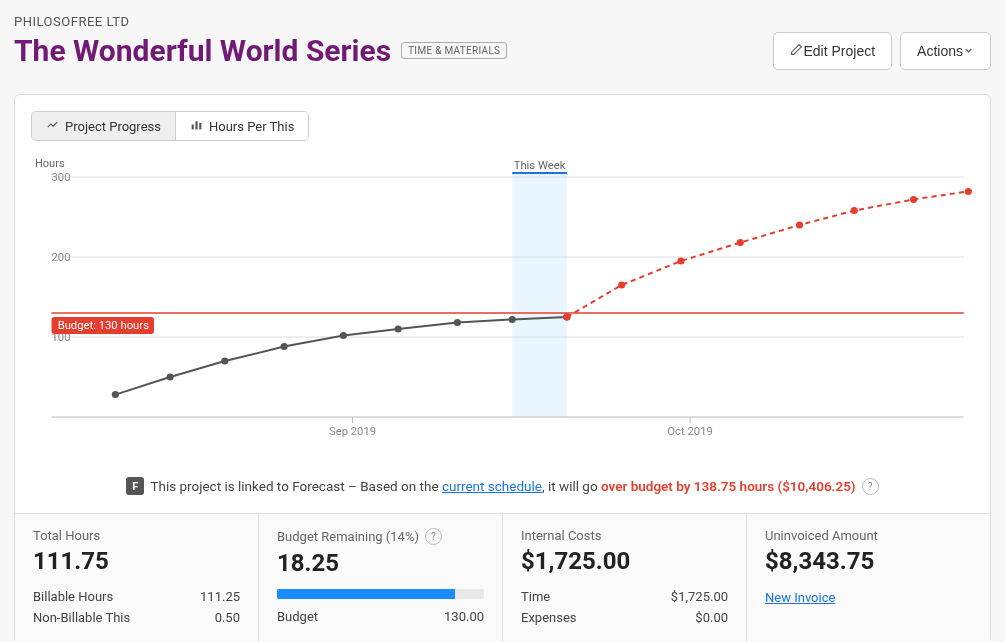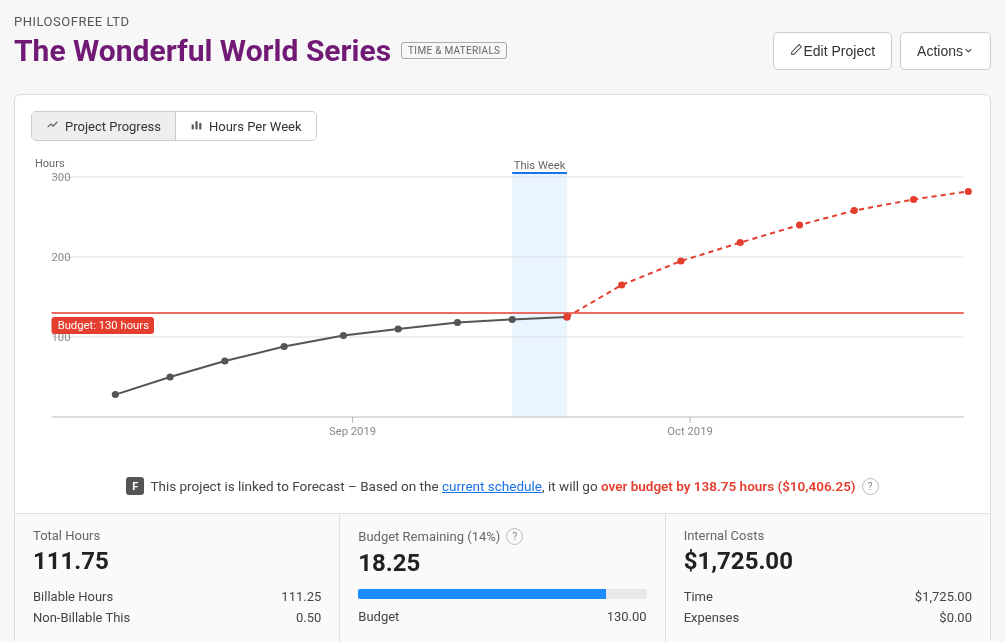--- a/index.html
+++ b/index.html
@@ -79,21 +79,21 @@
       <span>Project Progress</span>
     </div>
     <div class="tab">
       <span>
         <svg width="13" height="13" viewBox="0 0 24 24" fill="#555">
             <rect x="3" y="12" width="4" height="9"></rect>
             <rect x="10" y="6" width="4" height="15"></rect>
             <rect x="17" y="9" width="4" height="12"></rect>
           </svg>
       </span>
-      <span>Hours Per Week</span>
+      <span>Hours Per This</span>
     </div>
   </div>
 
   <div class="chart-area">
     <span class="ylabel">Hours</span>
     <svg class="chart" id="chart-svg" viewBox="0 0 920 290" preserveAspectRatio="none">
         <rect x="469.45" y="15" width="53.39999999999992" height="245" fill="#dbeeff" opacity="0.6"></rect>
         <line x1="20" y1="180" x2="910" y2="180" stroke="#ddd" stroke-width="1"></line>
         <text x="20" y="184" font-size="11" fill="#888">100</text>
         <line x1="20" y1="100" x2="910" y2="100" stroke="#ddd" stroke-width="1"></line>
@@ -174,14 +174,19 @@
       <div class="stat-value">$1,725.00</div>
       <div class="stat-row">
           <span>Time</span>
           <span>$1,725.00</span>
         </div>
       <div class="stat-row">
           <span>Expenses</span>
           <span>$0.00</span>
         </div>
     </div>
+    <div class="stat">
+      <div class="stat-label">Uninvoiced Amount</div>
+      <div class="stat-value">$8,343.75</div>
+      <a href="#" class="link">New Invoice</a>
+    </div>
   </div>
 </div>
 
 </body></html>

